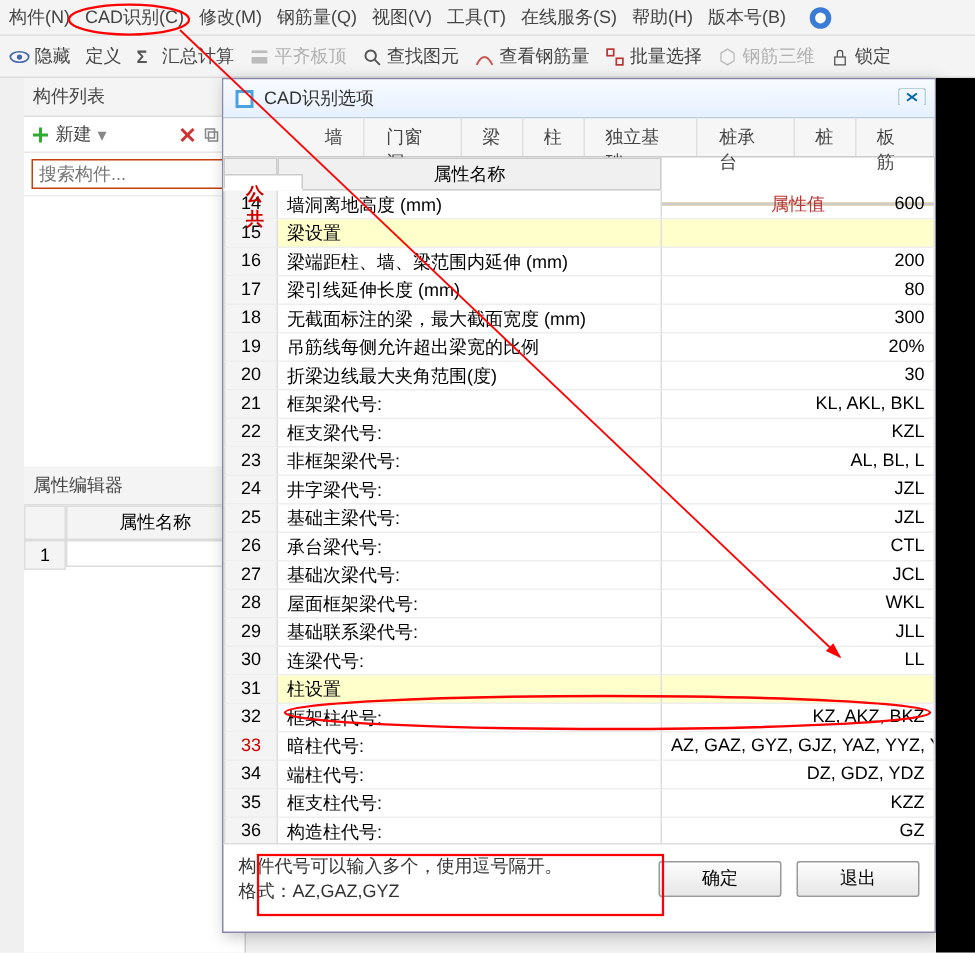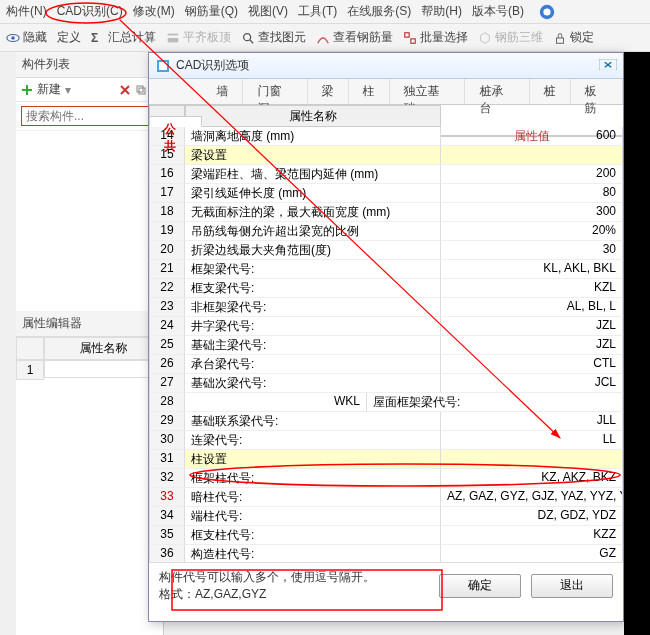--- a/index.html
+++ b/index.html
@@ -277,22 +277,22 @@
         <div class="gc gc-name">承台梁代号:</div>
         <div class="gc gc-val">CTL</div>
       </div>
       <div class="grow">
         <div class="gc gc-num">27</div>
         <div class="gc gc-name">基础次梁代号:</div>
         <div class="gc gc-val">JCL</div>
       </div>
       <div class="grow">
         <div class="gc gc-num">28</div>
+        <div class="gc gc-name">屋面框架梁代号:</div>
         <div class="gc gc-val">WKL</div>
-        <div class="gc gc-name">屋面框架梁代号:</div>
       </div>
       <div class="grow">
         <div class="gc gc-num">29</div>
         <div class="gc gc-name">基础联系梁代号:</div>
         <div class="gc gc-val">JLL</div>
       </div>
       <div class="grow">
         <div class="gc gc-num">30</div>
         <div class="gc gc-name">连梁代号:</div>
         <div class="gc gc-val">LL</div>

